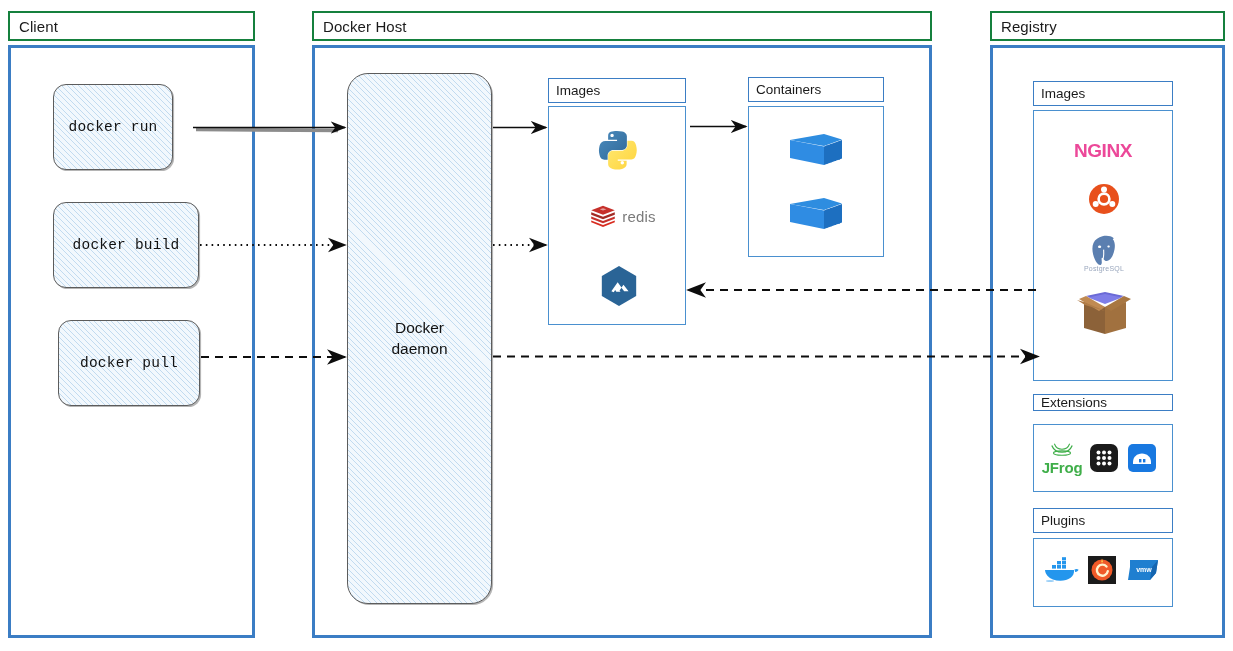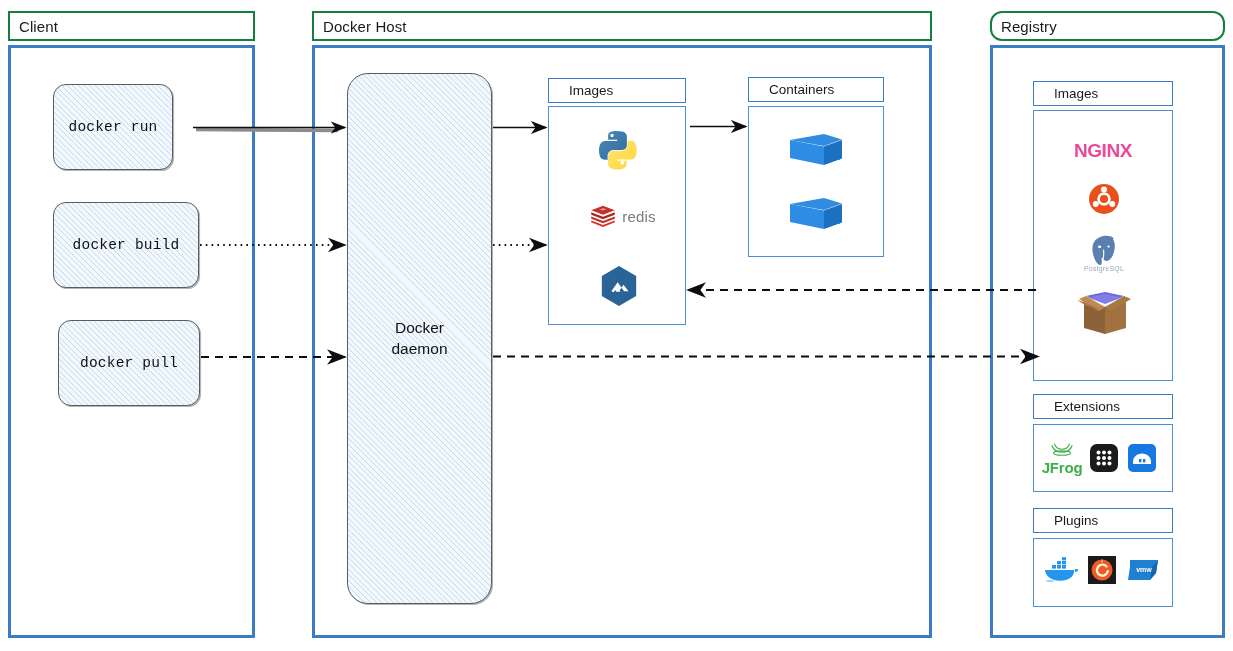--- a/index.html
+++ b/index.html
@@ -9,21 +9,21 @@
 
   
   .sec-tab{position:absolute;box-sizing:border-box;border:2px solid #15803d;
       background:#fff;display:flex;align-items:center;padding-left:9px;
       font-size:15px;color:#1a1a1a;letter-spacing:.1px;}
   .sec-body{position:absolute;box-sizing:border-box;border:3px solid #3b7dc4;
       background:#fff;}
 
   
   .pan-tab{position:absolute;box-sizing:border-box;border:1.6px solid #3b7dc4;
-      background:#fff;display:flex;align-items:center;padding-left:20px;
+      background:#fff;display:flex;align-items:center;padding-left:7px;
       font-size:13.5px;color:#1a1a1a;}
   .pan-body{position:absolute;box-sizing:border-box;border:1.8px solid #4a90cf;
       background:#fff;}
 
   
   .sketch{position:absolute;box-sizing:border-box;border-radius:13px;
       border:1.3px solid #5c5c5c;
       background-color:#f2f8fd;
       background-image:repeating-linear-gradient(45deg,
           rgba(120,175,220,.40) 0px, rgba(120,175,220,.40) .7px,
@@ -151,21 +151,21 @@
       <path fill="#1d6fc0" d="M38 18.5 56 12v18.5L38 37z"></path>
       <g fill="#1d6fc0" opacity=".85">
         <rect x="40" y="17.5" width="2" height="18"></rect>
         <rect x="44" y="16.2" width="2" height="18"></rect>
         <rect x="48" y="15" width="2" height="18"></rect>
         <rect x="52" y="13.7" width="2" height="18"></rect>
       </g>
     </svg>
   </div>
 
-  <div class="sec-tab" style="left:990px;top:11px;width:235px;height:30px;border-radius:12px;">
+  <div class="sec-tab" style="left:990px;top:11px;width:235px;height:30px;">
     <span>Registry</span>
   </div>
   <div class="sec-body" style="left:990px;top:45px;width:235px;height:593px;"></div>
 
   <div class="pan-tab" style="left:1033px;top:81px;width:140px;height:25px;">
     <span>Images</span>
   </div>
   <div class="pan-body" style="left:1033px;top:110px;width:140px;height:271px;"></div>
 
   <div class="icon" style="left:1062px;top:138px;width:82px;height:26px;">
@@ -196,21 +196,21 @@
       <path fill="#6b6ad6" d="M12 8 31 4l19 4-19 7z"></path>
       <path fill="#7f7ee8" d="M14 9.5 31 6l17 3.5L31 16z"></path>
       <path fill="#8c6239" d="M10 14 31 19v27L10 40z"></path>
       <path fill="#a1713f" d="M31 19 52 14v26L31 46z"></path>
       <path fill="#c08a52" d="M5 11 12 8l19 11-6 4z"></path>
       <path fill="#a87742" d="M57 11 50 8 31 19l6 4z"></path>
       <path fill="#b07c48" d="M10 14 3 12l8 5 20 6z"></path>
     </svg>
   </div>
 
-  <div class="pan-tab" style="left:1033px;top:394px;width:140px;height:25px;">
+  <div class="pan-tab" style="left:1033px;top:394px;width:140px;height:17px;">
     <span>Extensions</span>
   </div>
   <div class="pan-body" style="left:1033px;top:424px;width:140px;height:68px;"></div>
 
   <div class="icon col" style="left:1044px;top:442px;width:36px;height:34px;">
     <svg width="30" height="20" viewBox="0 0 30 20">
       <path fill="none" stroke="#3fae49" stroke-width="1.5" d="M3 4c2 5 7 8 12 8s10-3 12-8"></path>
       <path fill="none" stroke="#3fae49" stroke-width="1.2" d="M6 2c1.5 4 5 6.5 9 6.5S22.5 6 24 2"></path>
       <ellipse cx="15" cy="13" rx="10" ry="2.6" fill="none" stroke="#3fae49" stroke-width="1.4"></ellipse>
     </svg>

